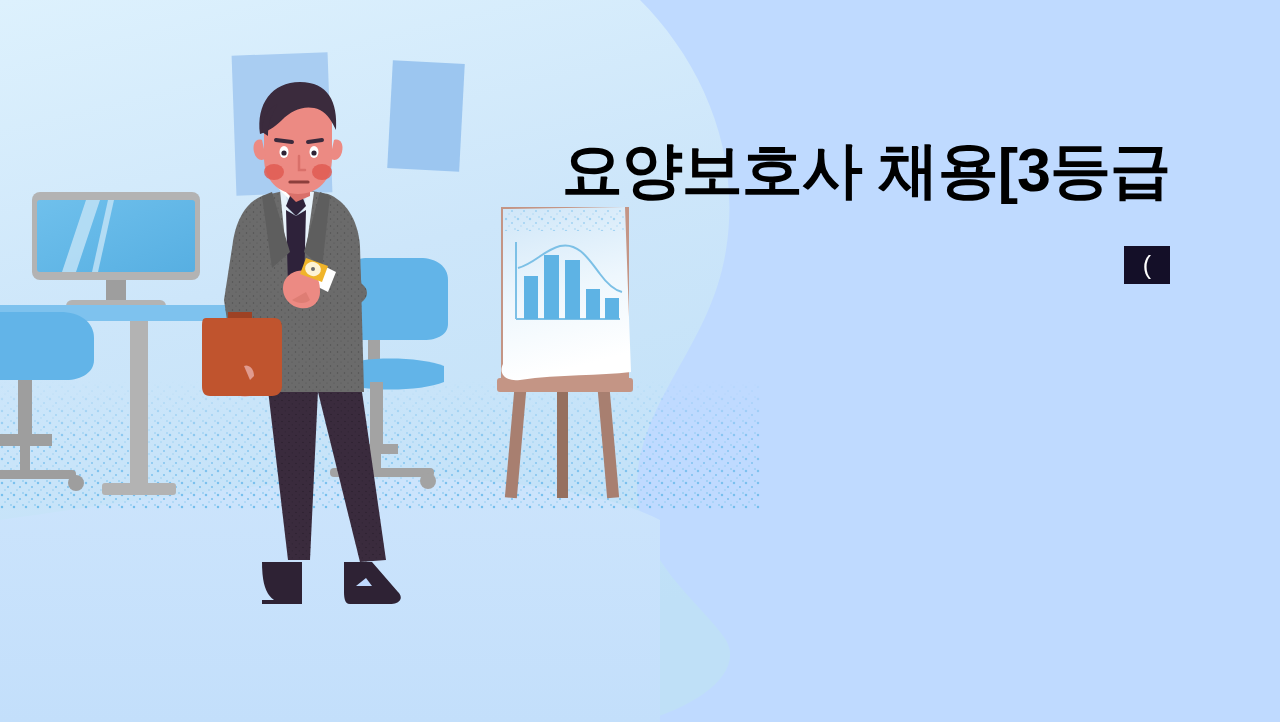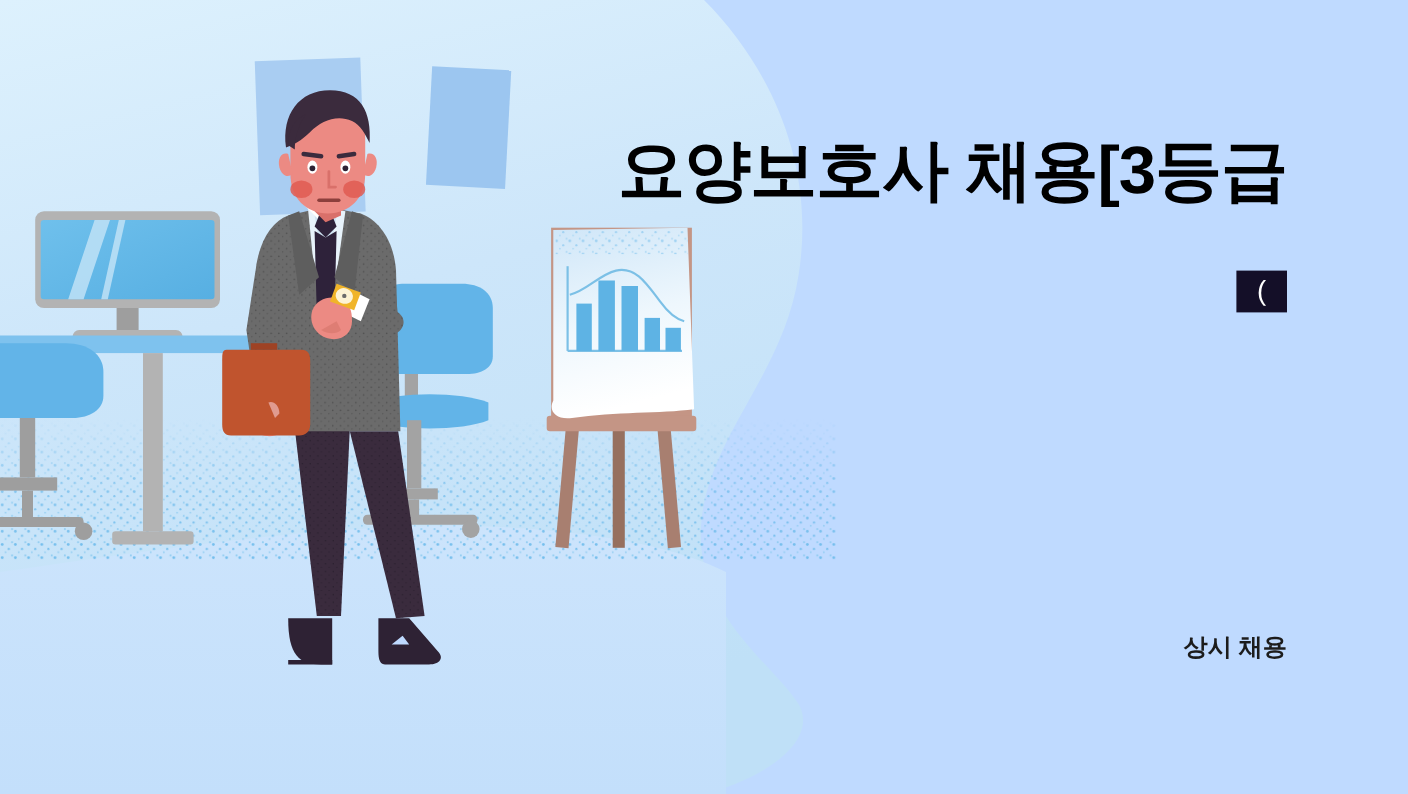--- a/index.html
+++ b/index.html
@@ -19,21 +19,21 @@
   
   #illustration {
     position: absolute;
     left: 0; top: 0;
     width: 1280px; height: 722px;
   }
 
   #title-line {
     position: absolute;
     right: 110px;
-    top: 122px;
+    top: 138px;
     width: 760px;
     text-align: right;
     white-space: nowrap;
   }
   #title-text {
     font-size: 61px;
     font-weight: 700;
     color: #000000;
     letter-spacing: -1px;
     line-height: 1.05;
@@ -324,17 +324,14 @@
   </svg>
 
   <div id="title-line">
     <span id="title-text">요양보호사 채용[3등급</span>
   </div>
 
   <div id="company-line">
     <span id="company-badge">(</span>
   </div>
 
-  <div id="status-line">
-    <span id="status-text">상시 채용</span>
-  </div>
 
 </div>
 
 </body></html>

